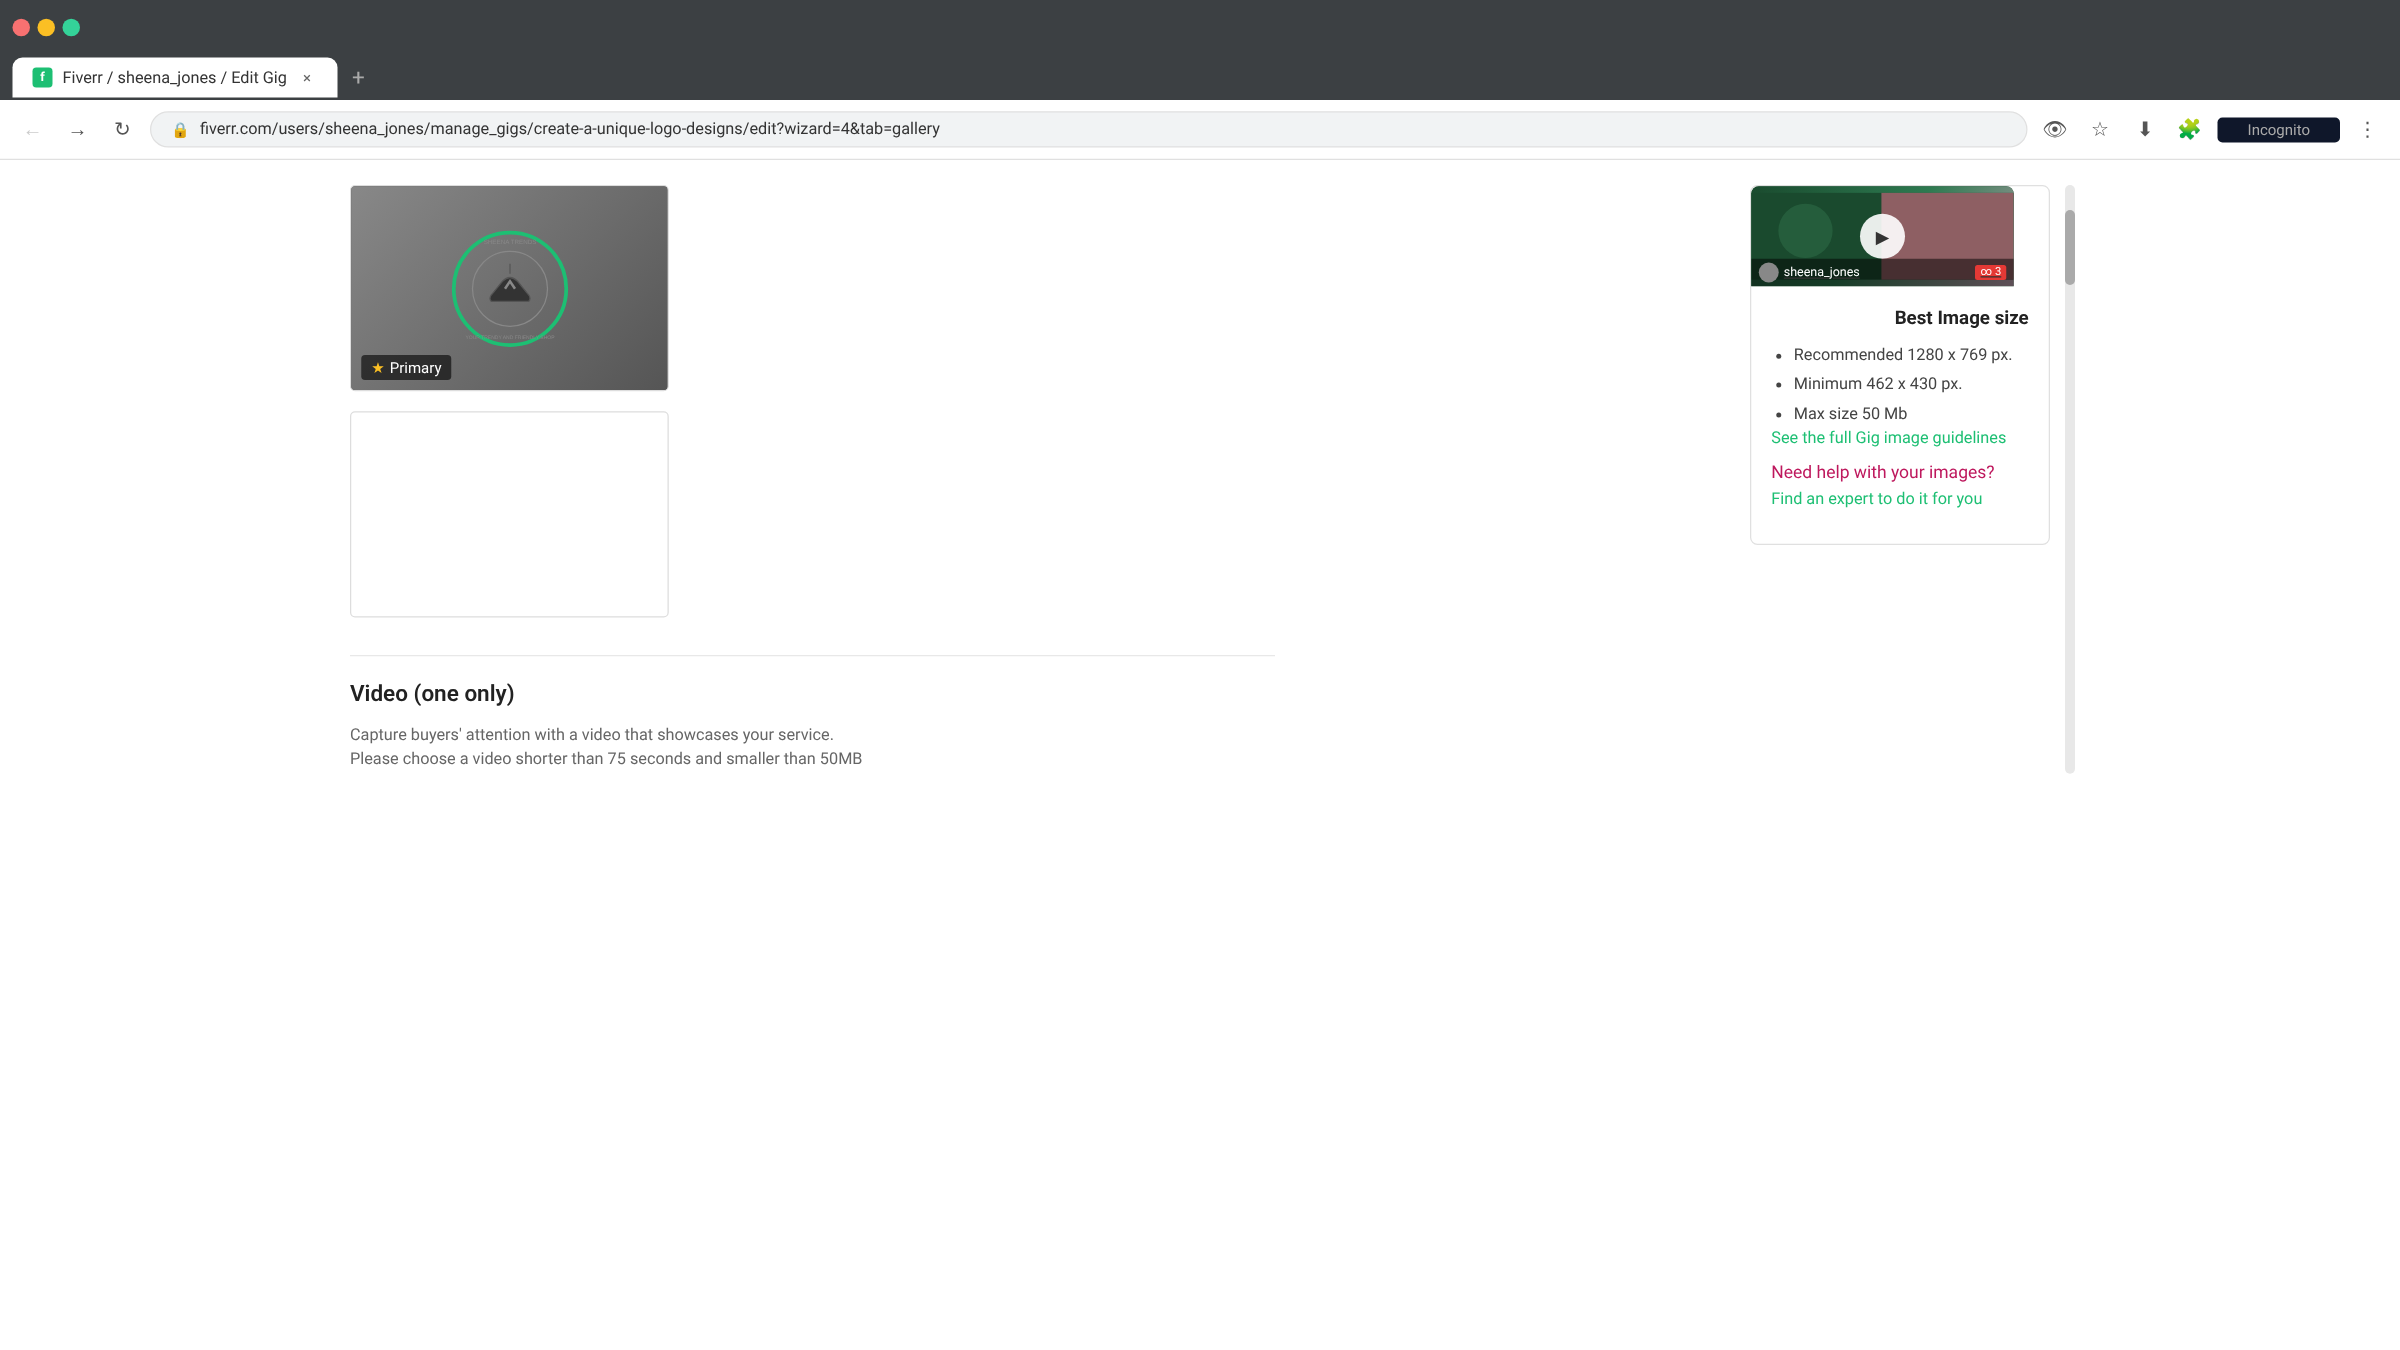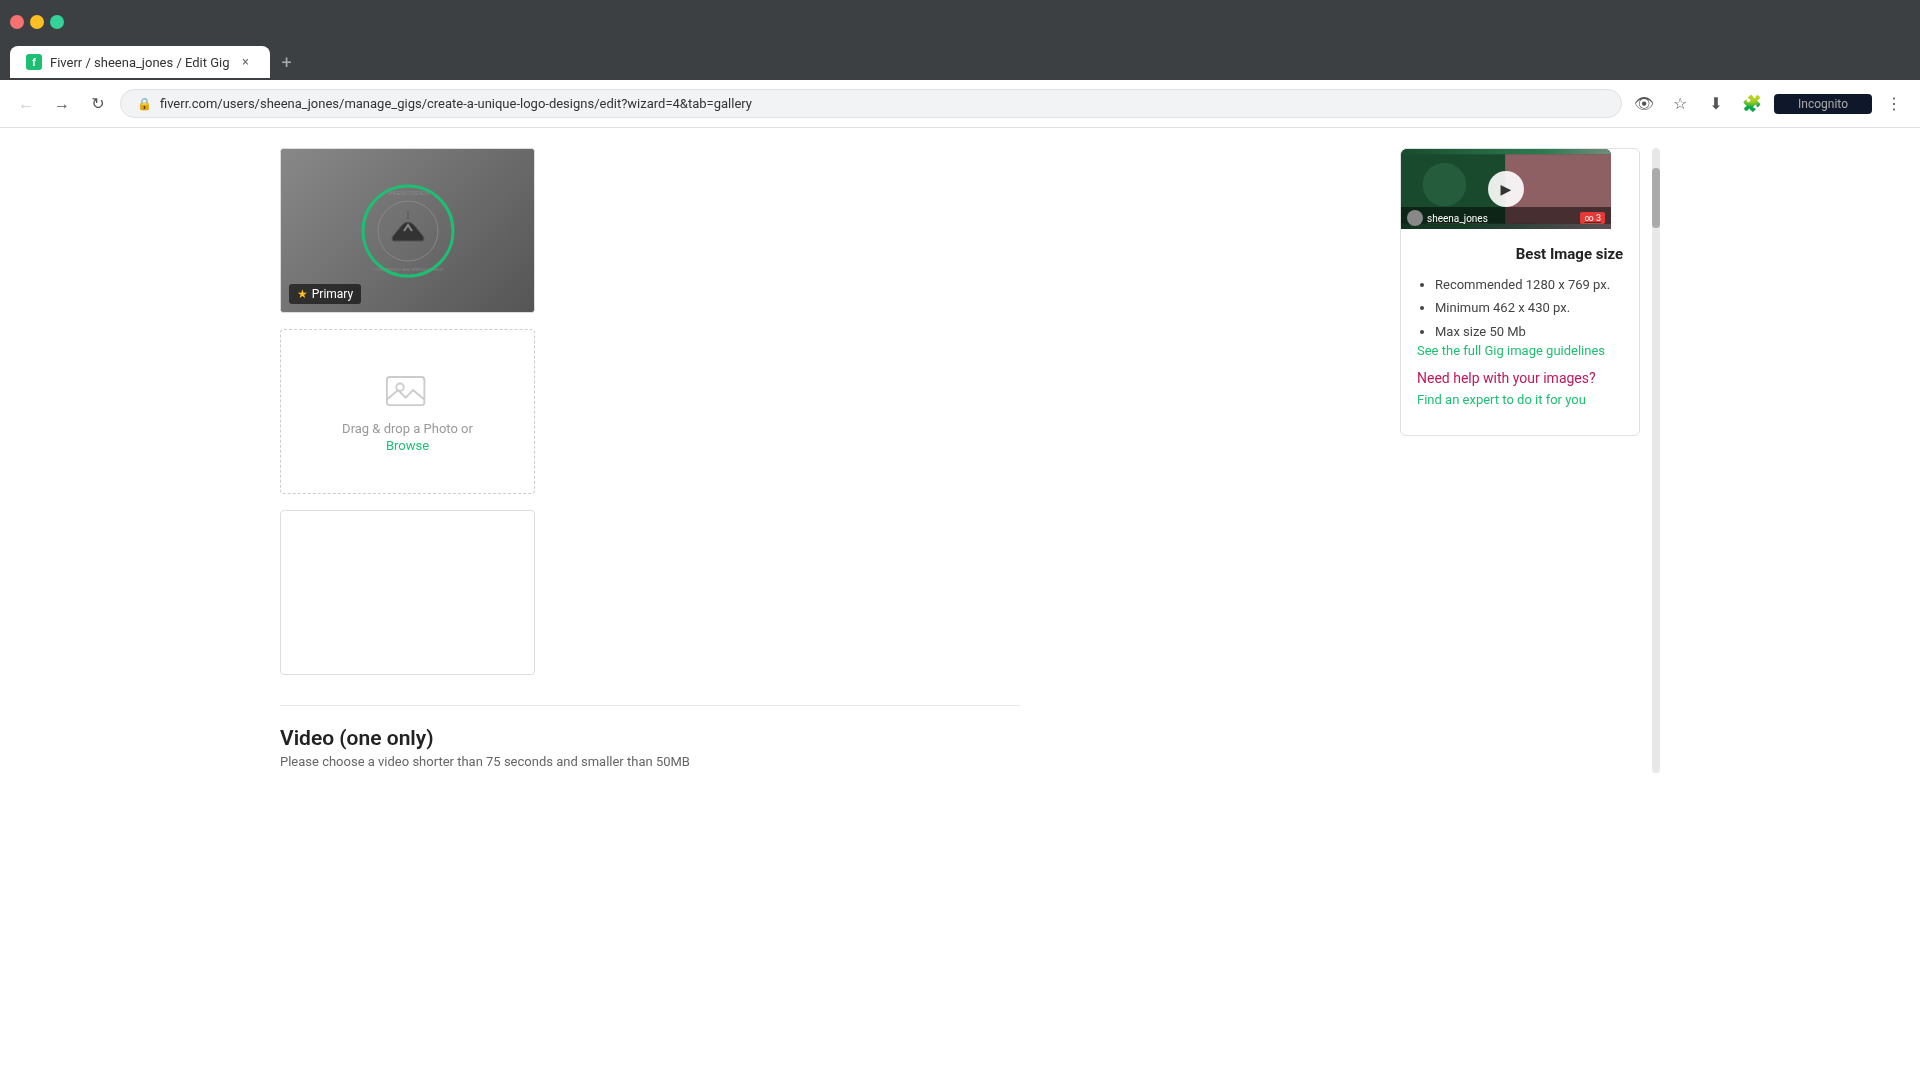--- a/index.html
+++ b/index.html
@@ -231,24 +231,24 @@
       margin-bottom: 16px;
     }
 
     
     .video-section {
       margin-top: 30px;
       padding-top: 20px;
       border-top: 1px solid #e8e8e8;
     }
     .section-title {
-      font-size: 21px;
+      font-size: 18px;
       font-weight: 600;
       color: #222;
-      margin-bottom: 4px;
+      margin-bottom: 15px;
     }
     .section-desc {
       color: #666;
       font-size: 13px;
       margin-bottom: 4px;
     }
 
     
     .right-panel {
       width: 240px;
@@ -422,34 +422,26 @@
             <text x="50" y="14" text-anchor="middle" fill="#888" font-size="5" font-family="sans-serif">SHEENA TRENDS</text>
             <text x="50" y="90" text-anchor="middle" fill="#888" font-size="4" font-family="sans-serif">YOUR TRENDY AND FRIENDLY SHOP</text>
           </svg>
         </div>
         <div class="primary-badge">
           <span class="star-icon">★</span>
           <span>Primary</span>
         </div>
       </div>
 
-      <div class="drop-zone">
-        <svg class="drop-zone-icon" viewBox="0 0 48 42" fill="none" xmlns="http://www.w3.org/2000/svg">
-          <rect x="2" y="6" width="40" height="30" rx="3" stroke="#ccc" stroke-width="2" fill="none"></rect>
-          <circle cx="16" cy="17" r="4" stroke="#ccc" stroke-width="2" fill="none"></circle>
-          <path d="M2 30 L14 20 L22 28 L30 20 L42 30" stroke="#ccc" stroke-width="2" fill="none"></path>
-        </svg>
-        <span class="drop-text">Drag &amp; drop a Photo or</span>
-        <a class="browse-link">Browse</a>
-      </div>
 
       <div class="empty-slot"></div>
 
       <div class="video-section">
         <div class="section-title">Video (one only)</div>
+        <div class="section-desc">Capture buyers' attention with a video that showcases your service.</div>
         <div class="section-desc">Please choose a video shorter than 75 seconds and smaller than 50MB</div>
       </div>
 
     </div>
 
     <div class="right-panel">
       <div class="info-panel">
 
         <div class="video-preview">
           <div class="video-thumb">

